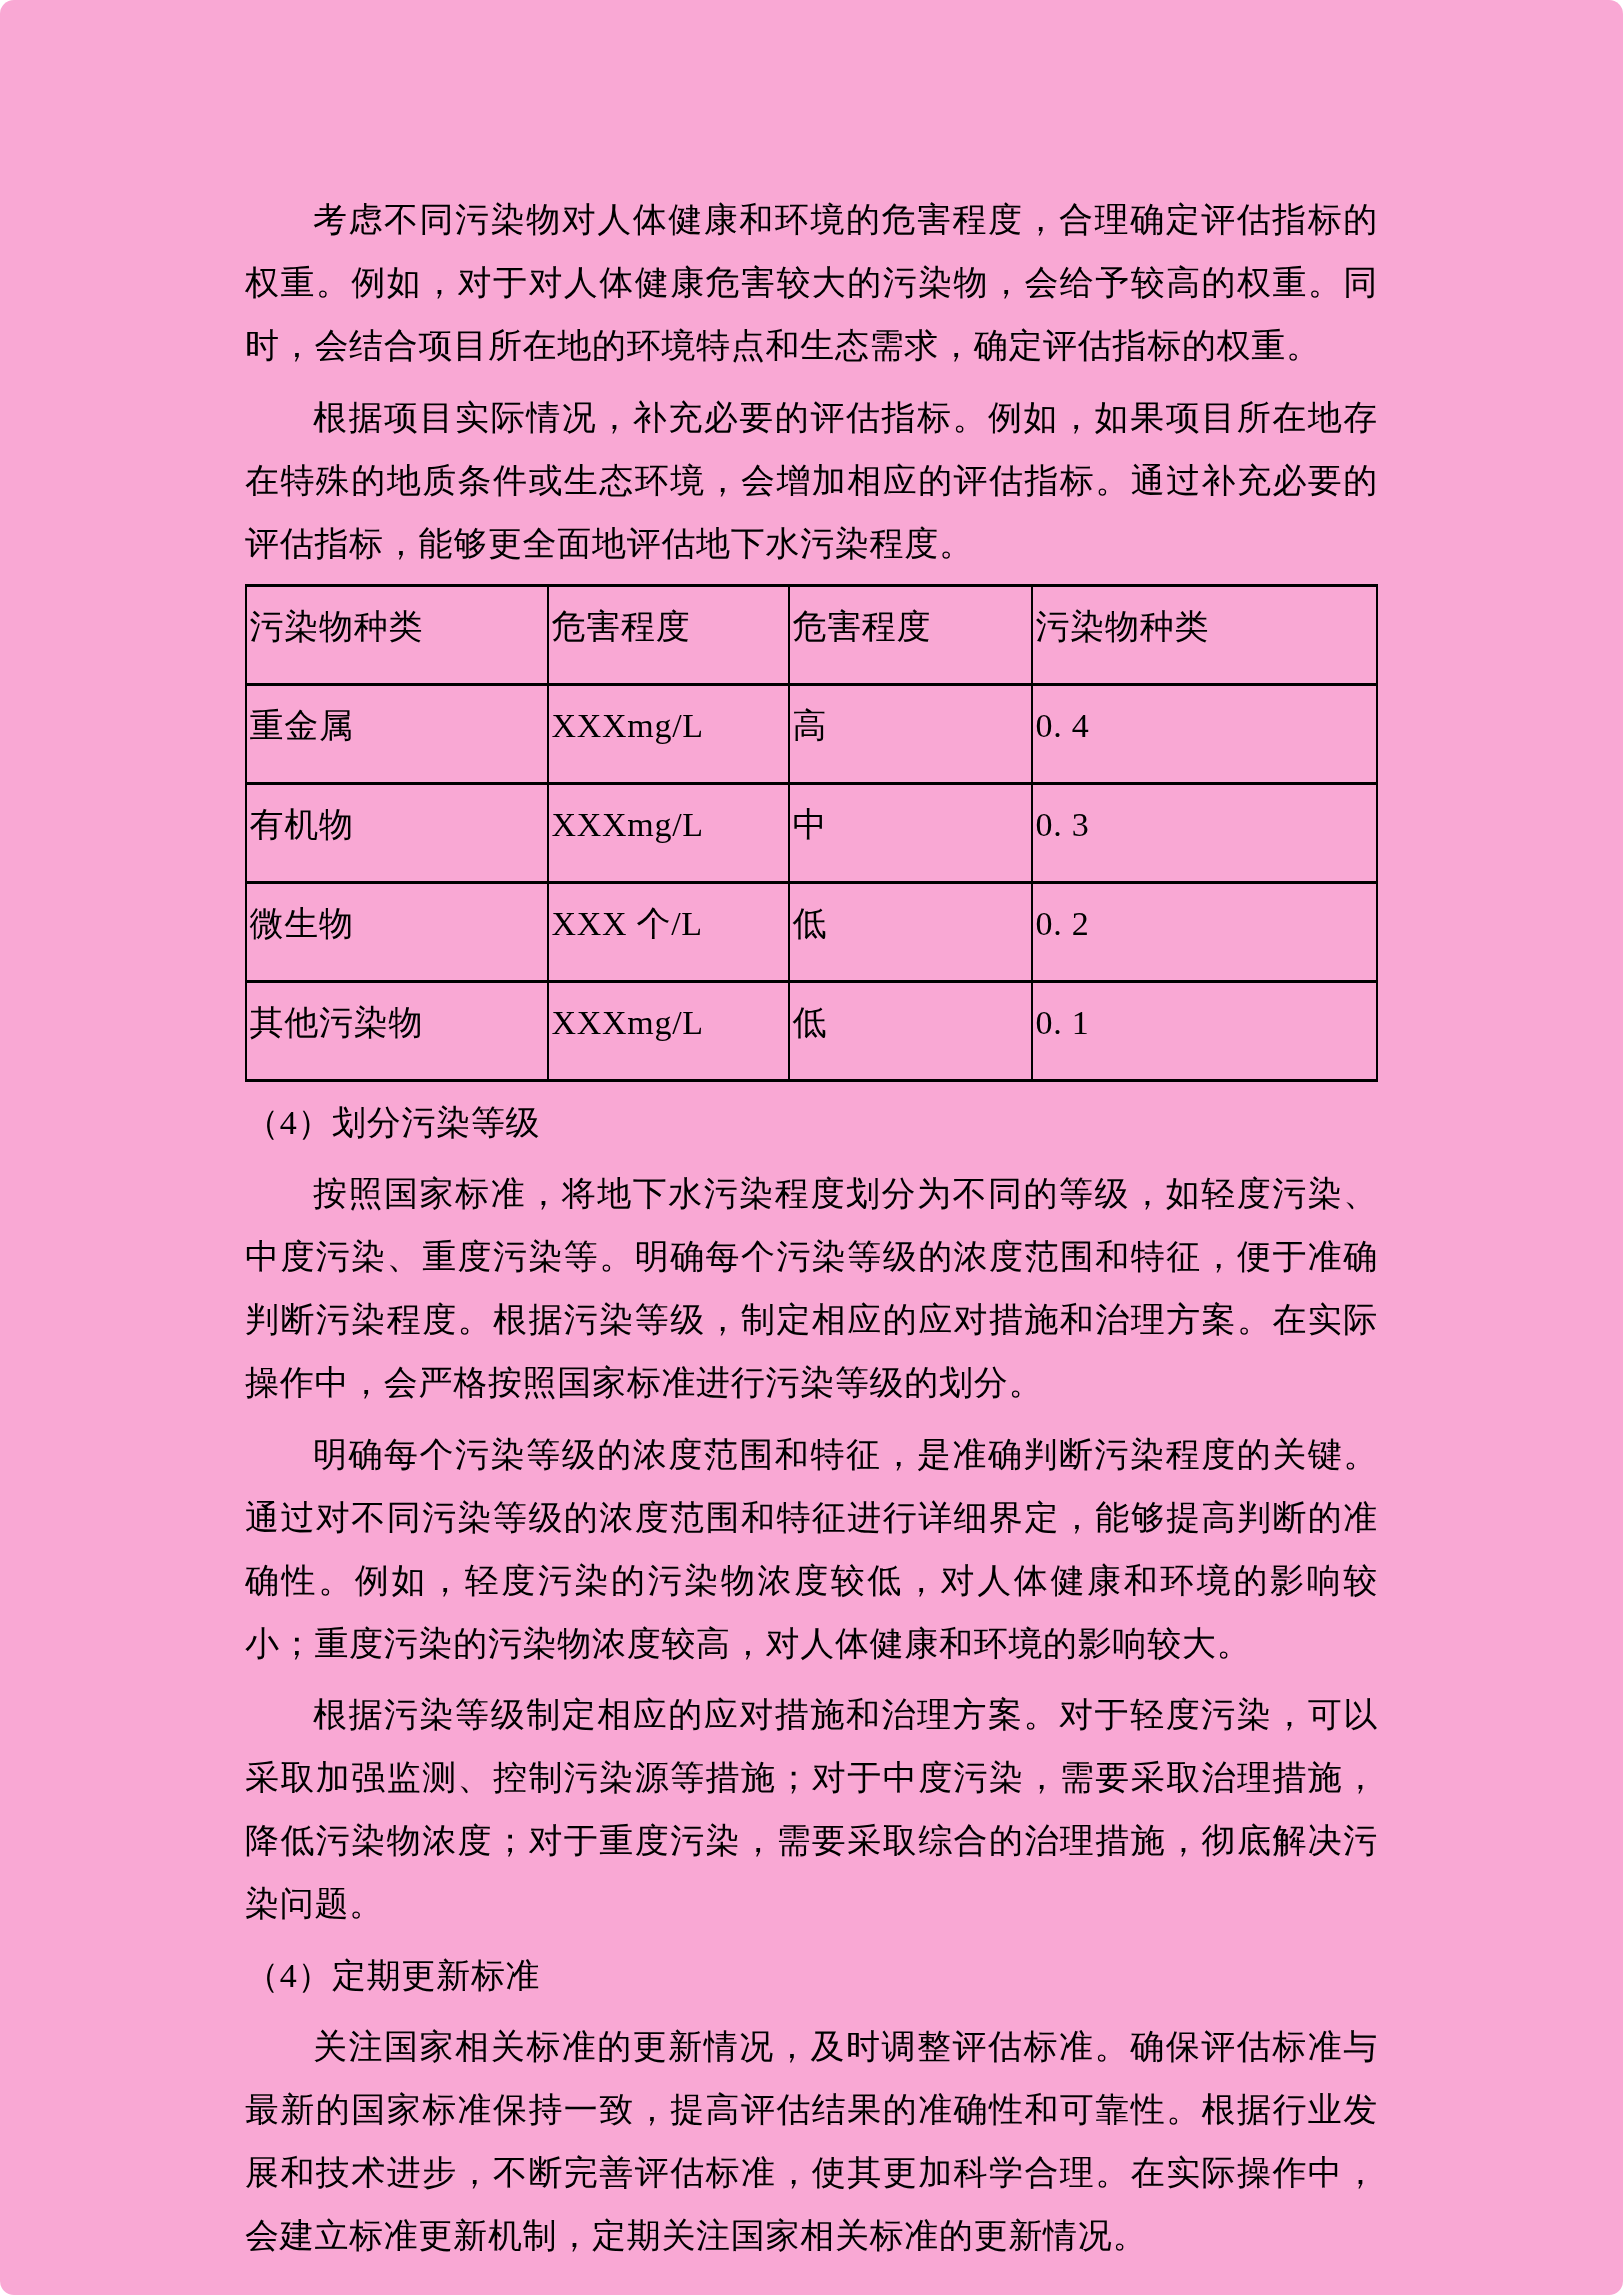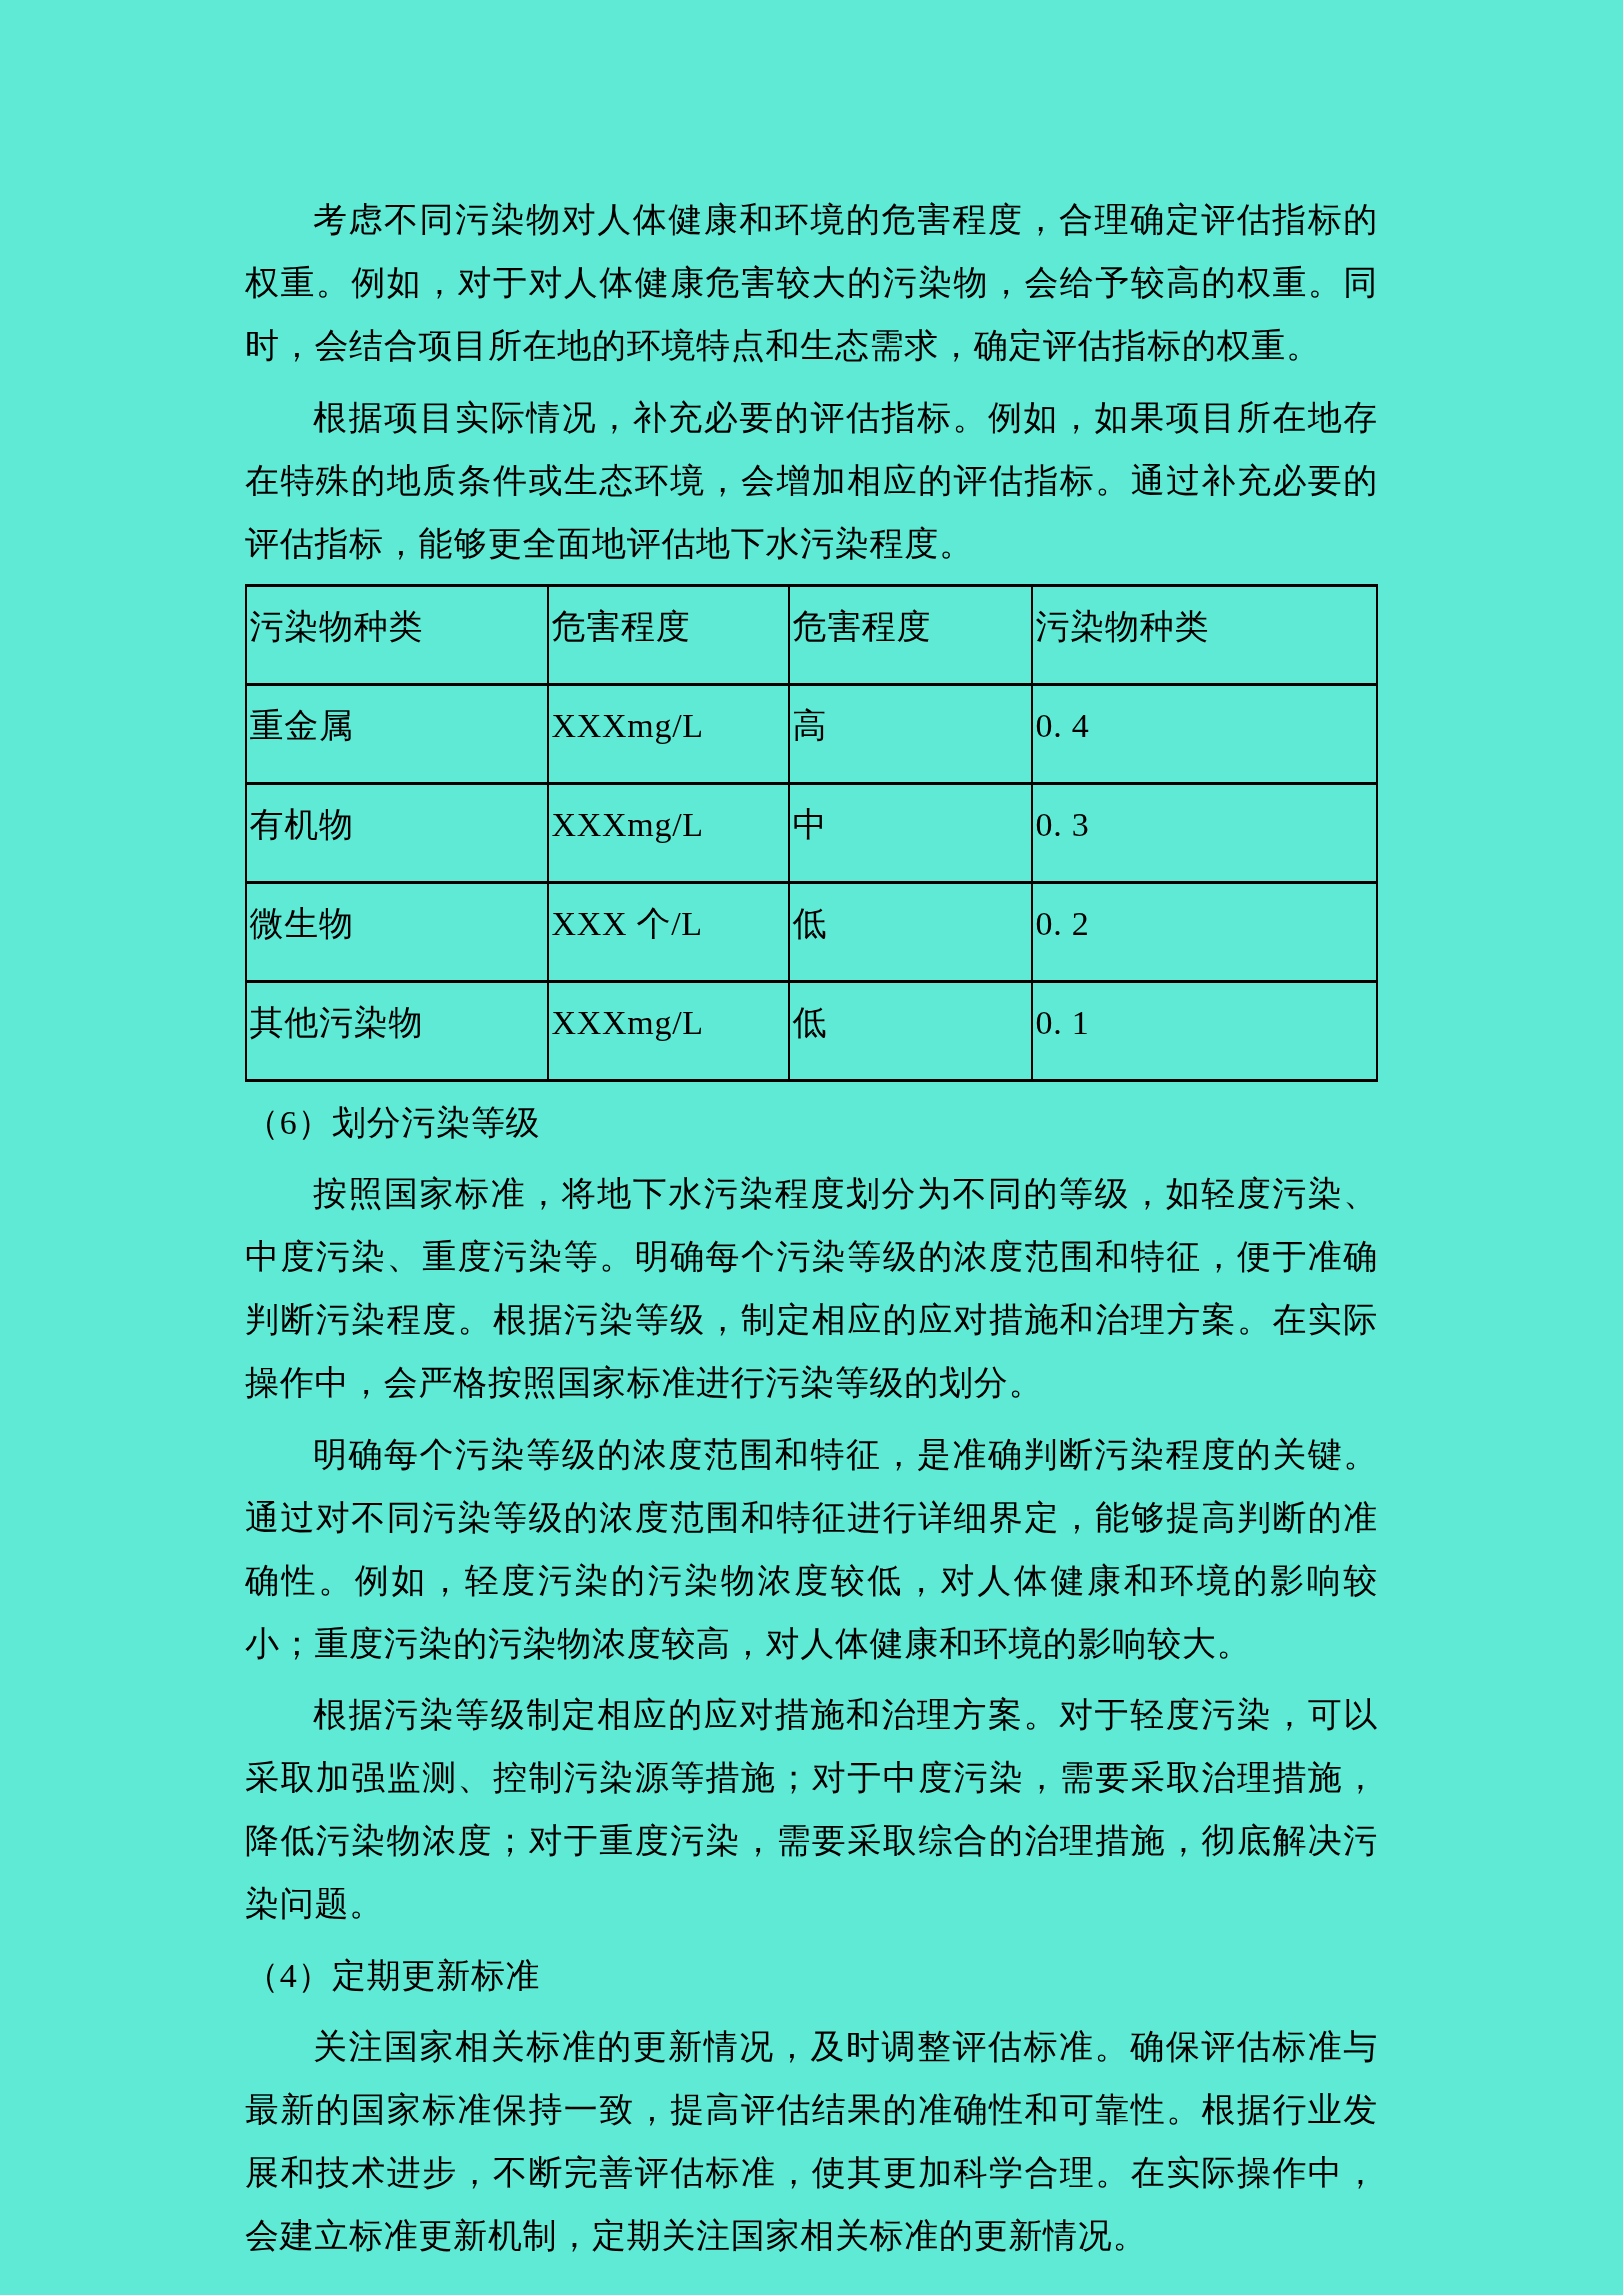--- a/index.html
+++ b/index.html
@@ -5,28 +5,29 @@
   html, body {
     margin: 0;
     padding: 0;
     background: #ffffff;
   }
   .page {
     position: relative;
     width: 1623px;
     height: 2295px;
     margin: 0 auto;
-    background: #5eead4;
+    background: #f9a8d4;
     box-sizing: border-box;
     padding: 188px 245px 170px 245px;
     font-family: "Liberation Serif", "DejaVu Serif", serif;
     font-size: 34px;
     line-height: 63px;
     color: #000000;
     overflow: hidden;
+    border-radius: 14px;
   }
   .body-para {
     margin: 0 0 8.5px 0;
     text-indent: 2em;
     text-align: justify;
     text-justify: inter-character;
     letter-spacing: 0.7px;
   }
   .section-heading {
     margin: 3.9px 0 8.5px 0;
@@ -97,21 +98,21 @@
       </tr>
       <tr class="outer-bottom">
         <td>其他污染物</td>
         <td>XXXmg/L</td>
         <td>低</td>
         <td>0. 1</td>
       </tr>
     </tbody>
   </table>
 
-  <p class="section-heading">（6）划分污染等级</p>
+  <p class="section-heading">（4）划分污染等级</p>
 
   <p class="body-para">按照国家标准，将地下水污染程度划分为不同的等级，如轻度污染、中度污染、重度污染等。明确每个污染等级的浓度范围和特征，便于准确判断污染程度。根据污染等级，制定相应的应对措施和治理方案。在实际操作中，会严格按照国家标准进行污染等级的划分。</p>
 
   <p class="body-para">明确每个污染等级的浓度范围和特征，是准确判断污染程度的关键。通过对不同污染等级的浓度范围和特征进行详细界定，能够提高判断的准确性。例如，轻度污染的污染物浓度较低，对人体健康和环境的影响较小；重度污染的污染物浓度较高，对人体健康和环境的影响较大。</p>
 
   <p class="body-para">根据污染等级制定相应的应对措施和治理方案。对于轻度污染，可以采取加强监测、控制污染源等措施；对于中度污染，需要采取治理措施，降低污染物浓度；对于重度污染，需要采取综合的治理措施，彻底解决污染问题。</p>
 
   <p class="section-heading">（4）定期更新标准</p>
 
   <p class="body-para">关注国家相关标准的更新情况，及时调整评估标准。确保评估标准与最新的国家标准保持一致，提高评估结果的准确性和可靠性。根据行业发展和技术进步，不断完善评估标准，使其更加科学合理。在实际操作中，会建立标准更新机制，定期关注国家相关标准的更新情况。</p>

